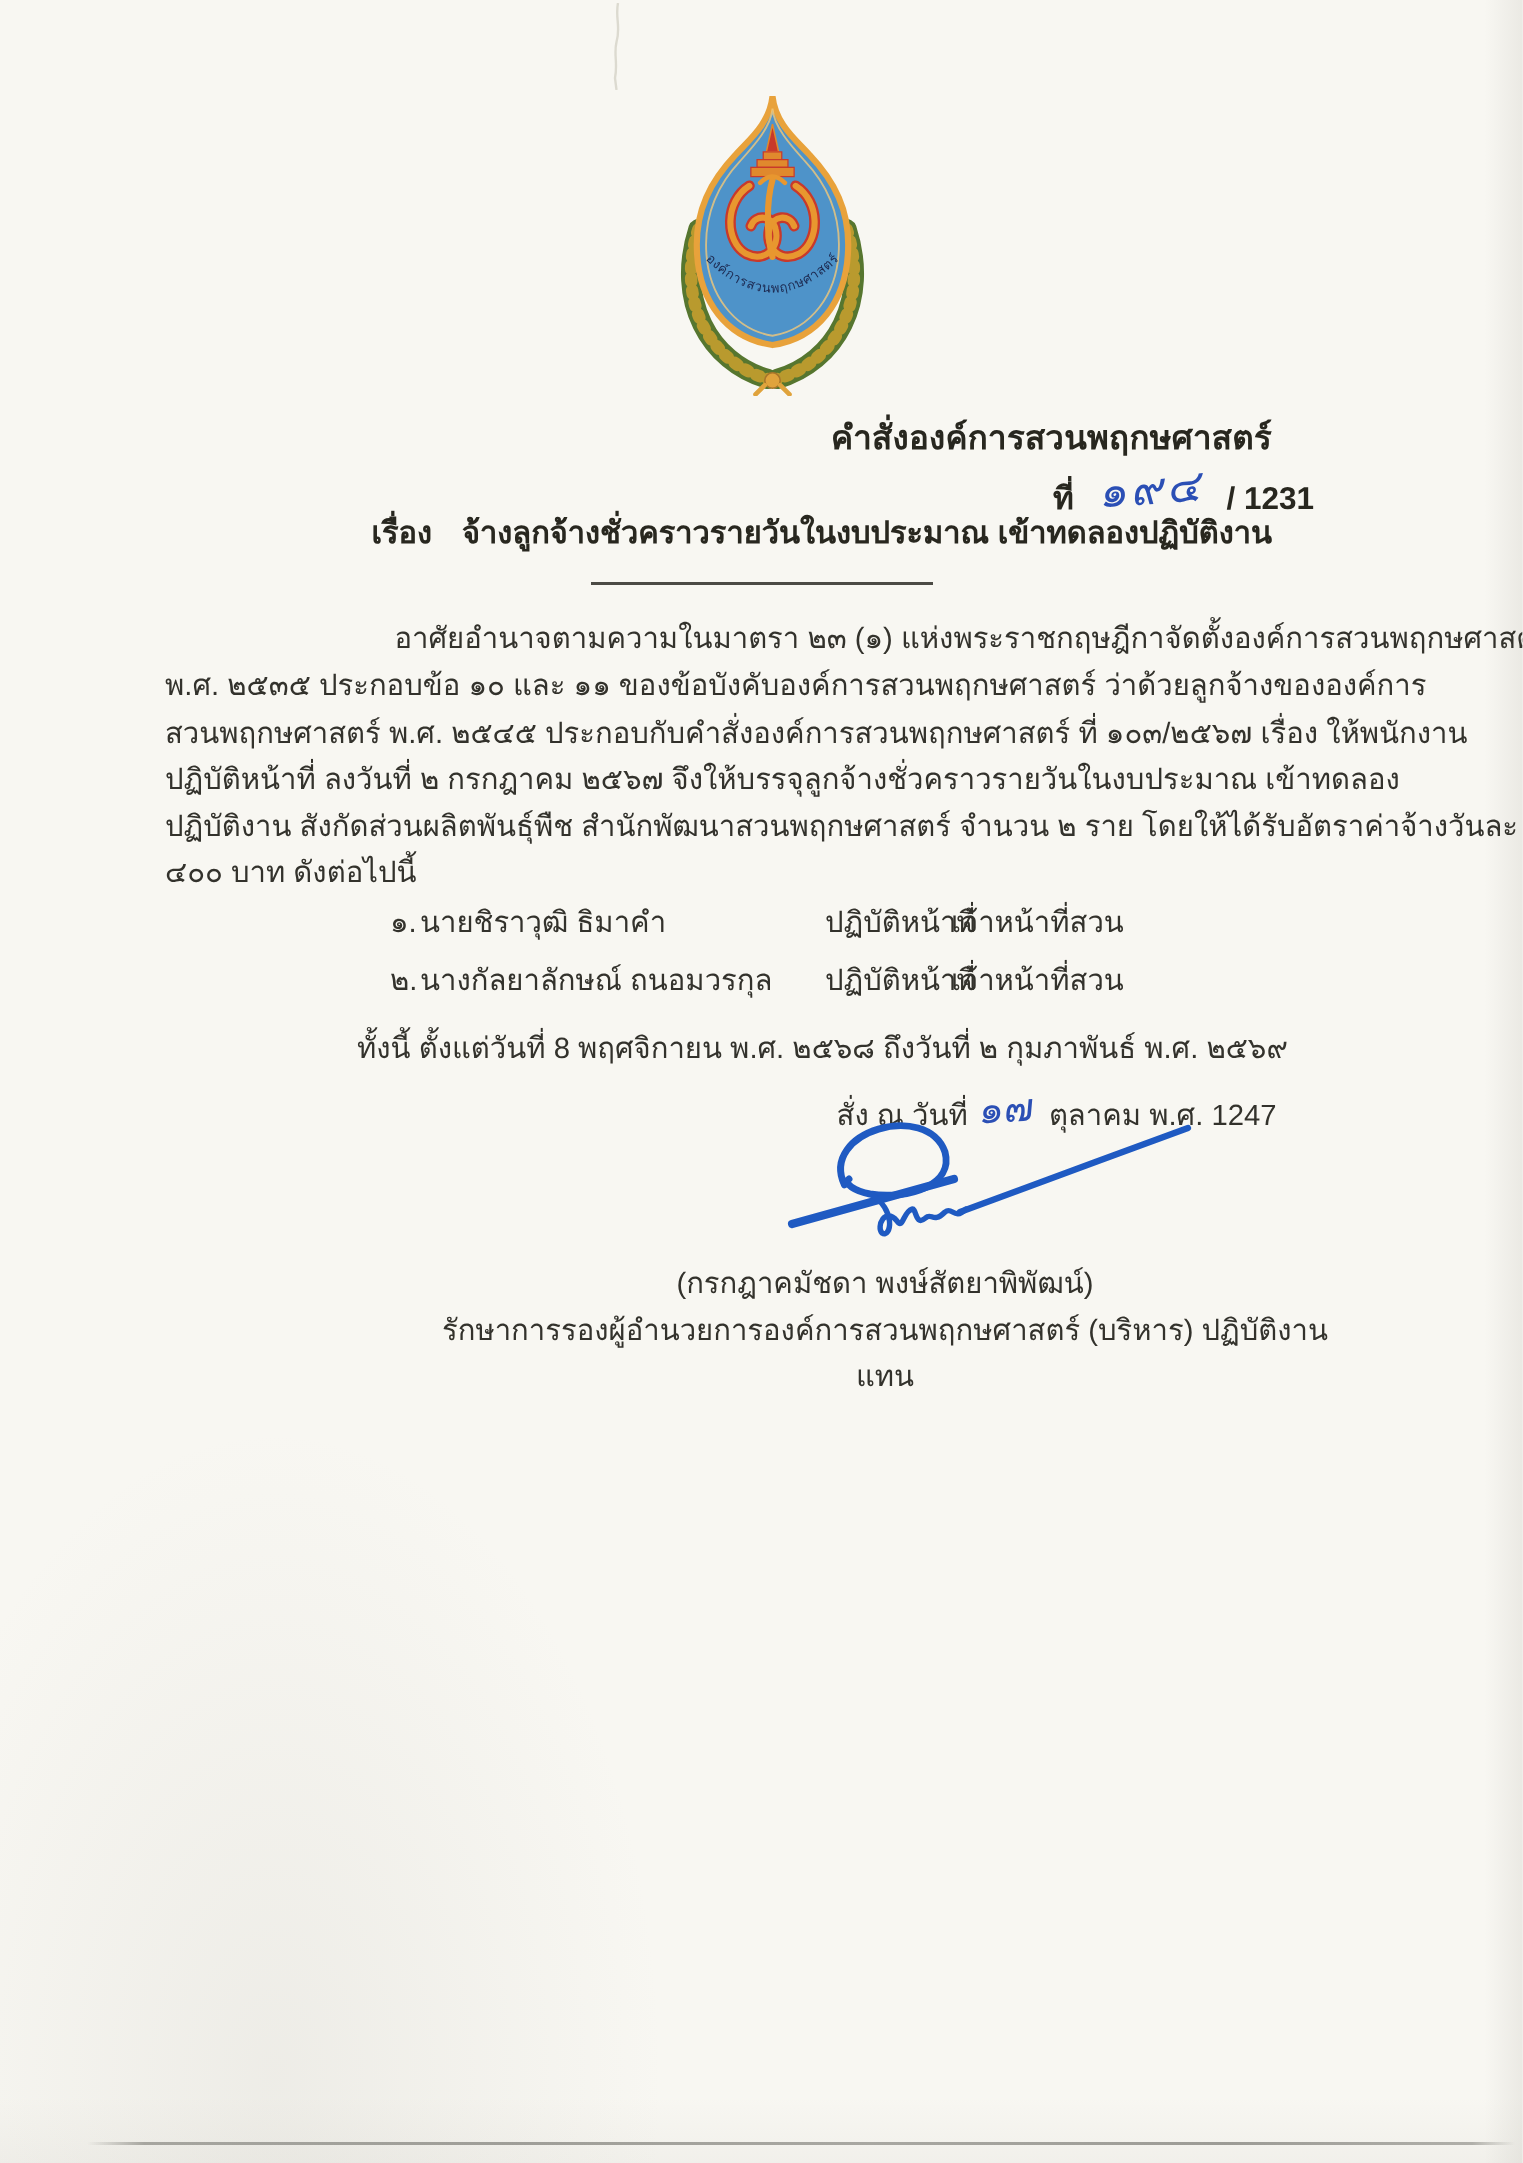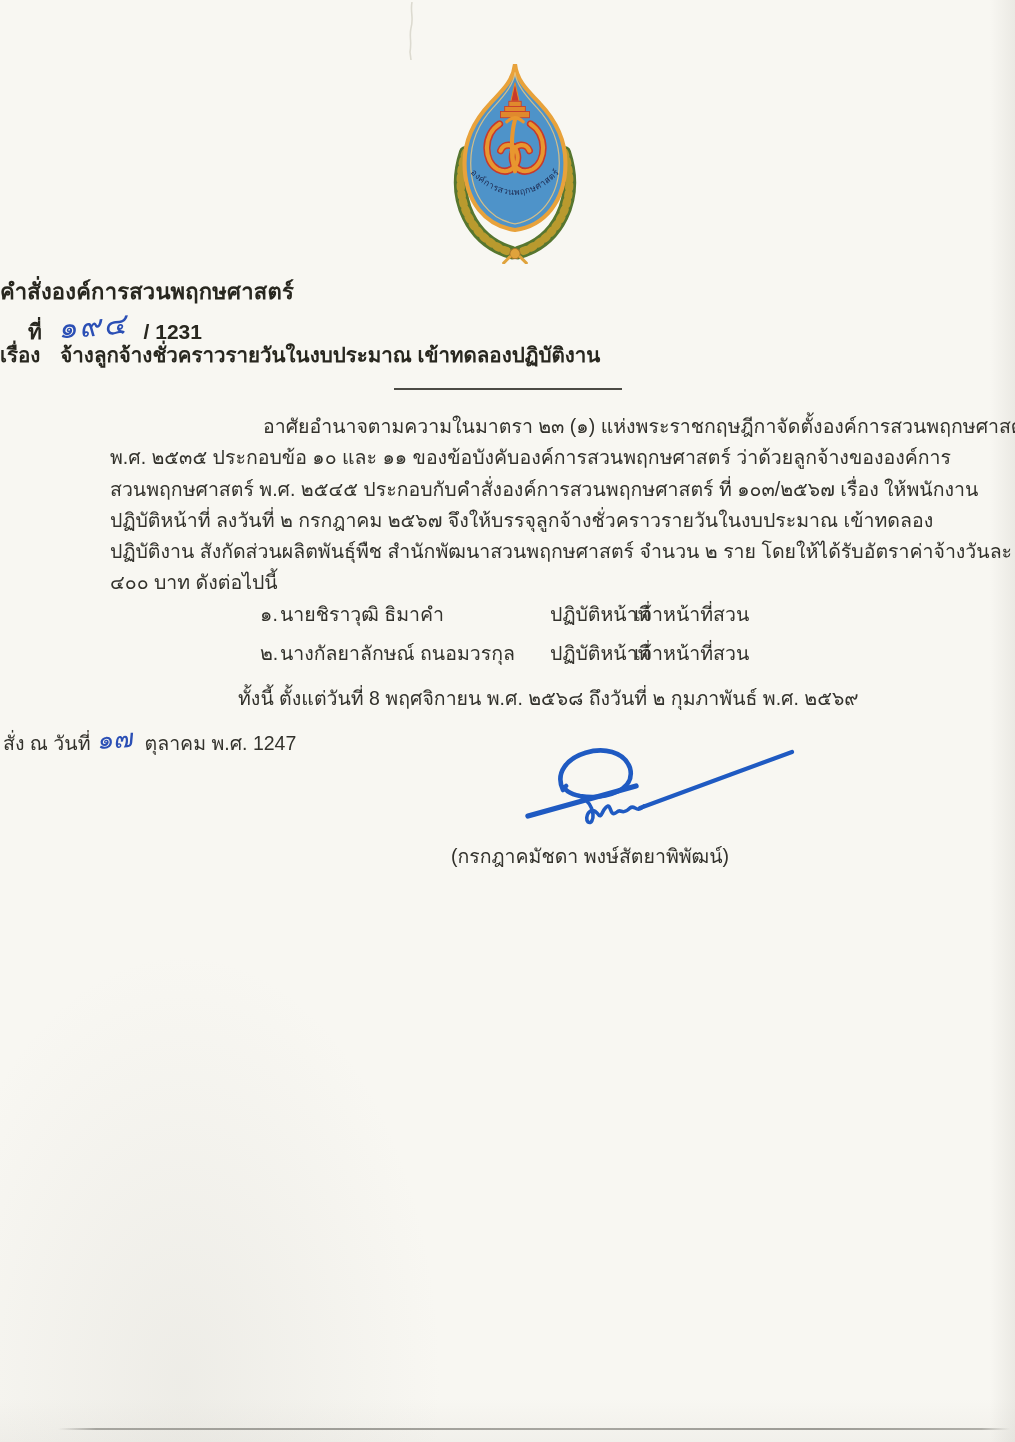--- a/index.html
+++ b/index.html
@@ -18,21 +18,21 @@
       #f8f7f2;
     overflow:hidden;
     color:#2f2e2a;
   }
   .crease{
     position:absolute;left:404px;top:2px;width:14px;height:58px;opacity:.8;
   }
   .logo{
     position:absolute;left:436px;top:58px;width:158px;height:206px;
   }
-  .center-line{position:absolute;left:0;width:848px;text-align:left;}
+  .center-line{position:absolute;left:0;width:848px;text-align:right;}
   .doc-title{top:274px;font-size:22px;font-weight:bold;color:#28271f;letter-spacing:.2px;}
   .order-line{top:305px;font-size:21px;font-weight:bold;color:#28271f;}
   .order-line .inner{display:inline-block;transform:translateX(28px);}
   .handwrite{
     color:#2b4fb5;
     display:inline-block;
     font-weight:normal;
   }
   .hw-no{
     font-size:30px;
@@ -180,17 +180,18 @@
     <g fill="none" stroke="#1f5ac2" stroke-linecap="round" stroke-linejoin="round">
       <path d="M45,46 C28,10 100,-10 112,24 C118,46 88,56 62,52 C52,50 44,45 48,42" stroke-width="4.6"></path>
       <path d="M10,72 L118,42" stroke-width="5.4"></path>
       <path d="M62,52 C80,62 76,82 70,78 C66,74 72,60 80,70 C84,76 84,64 90,62 C93,61 92,74 99,68 C103,64 104,72 112,64 C117,60 118,70 126,62" stroke-width="3.6"></path>
       <path d="M122,64 C165,48 225,26 274,8" stroke-width="4.2"></path>
     </g>
   </svg>
 
   <div class="signer-block">
     <div>(กรกฎาคมัชดา  พงษ์สัตยาพิพัฒน์)</div>
+    <div>รักษาการรองผู้อำนวยการองค์การสวนพฤกษศาสตร์ (บริหาร) ปฏิบัติงานแทน</div>
   </div>
 
   <div class="scan-bottom-line"></div>
 
 </div>
 
 </body></html>

